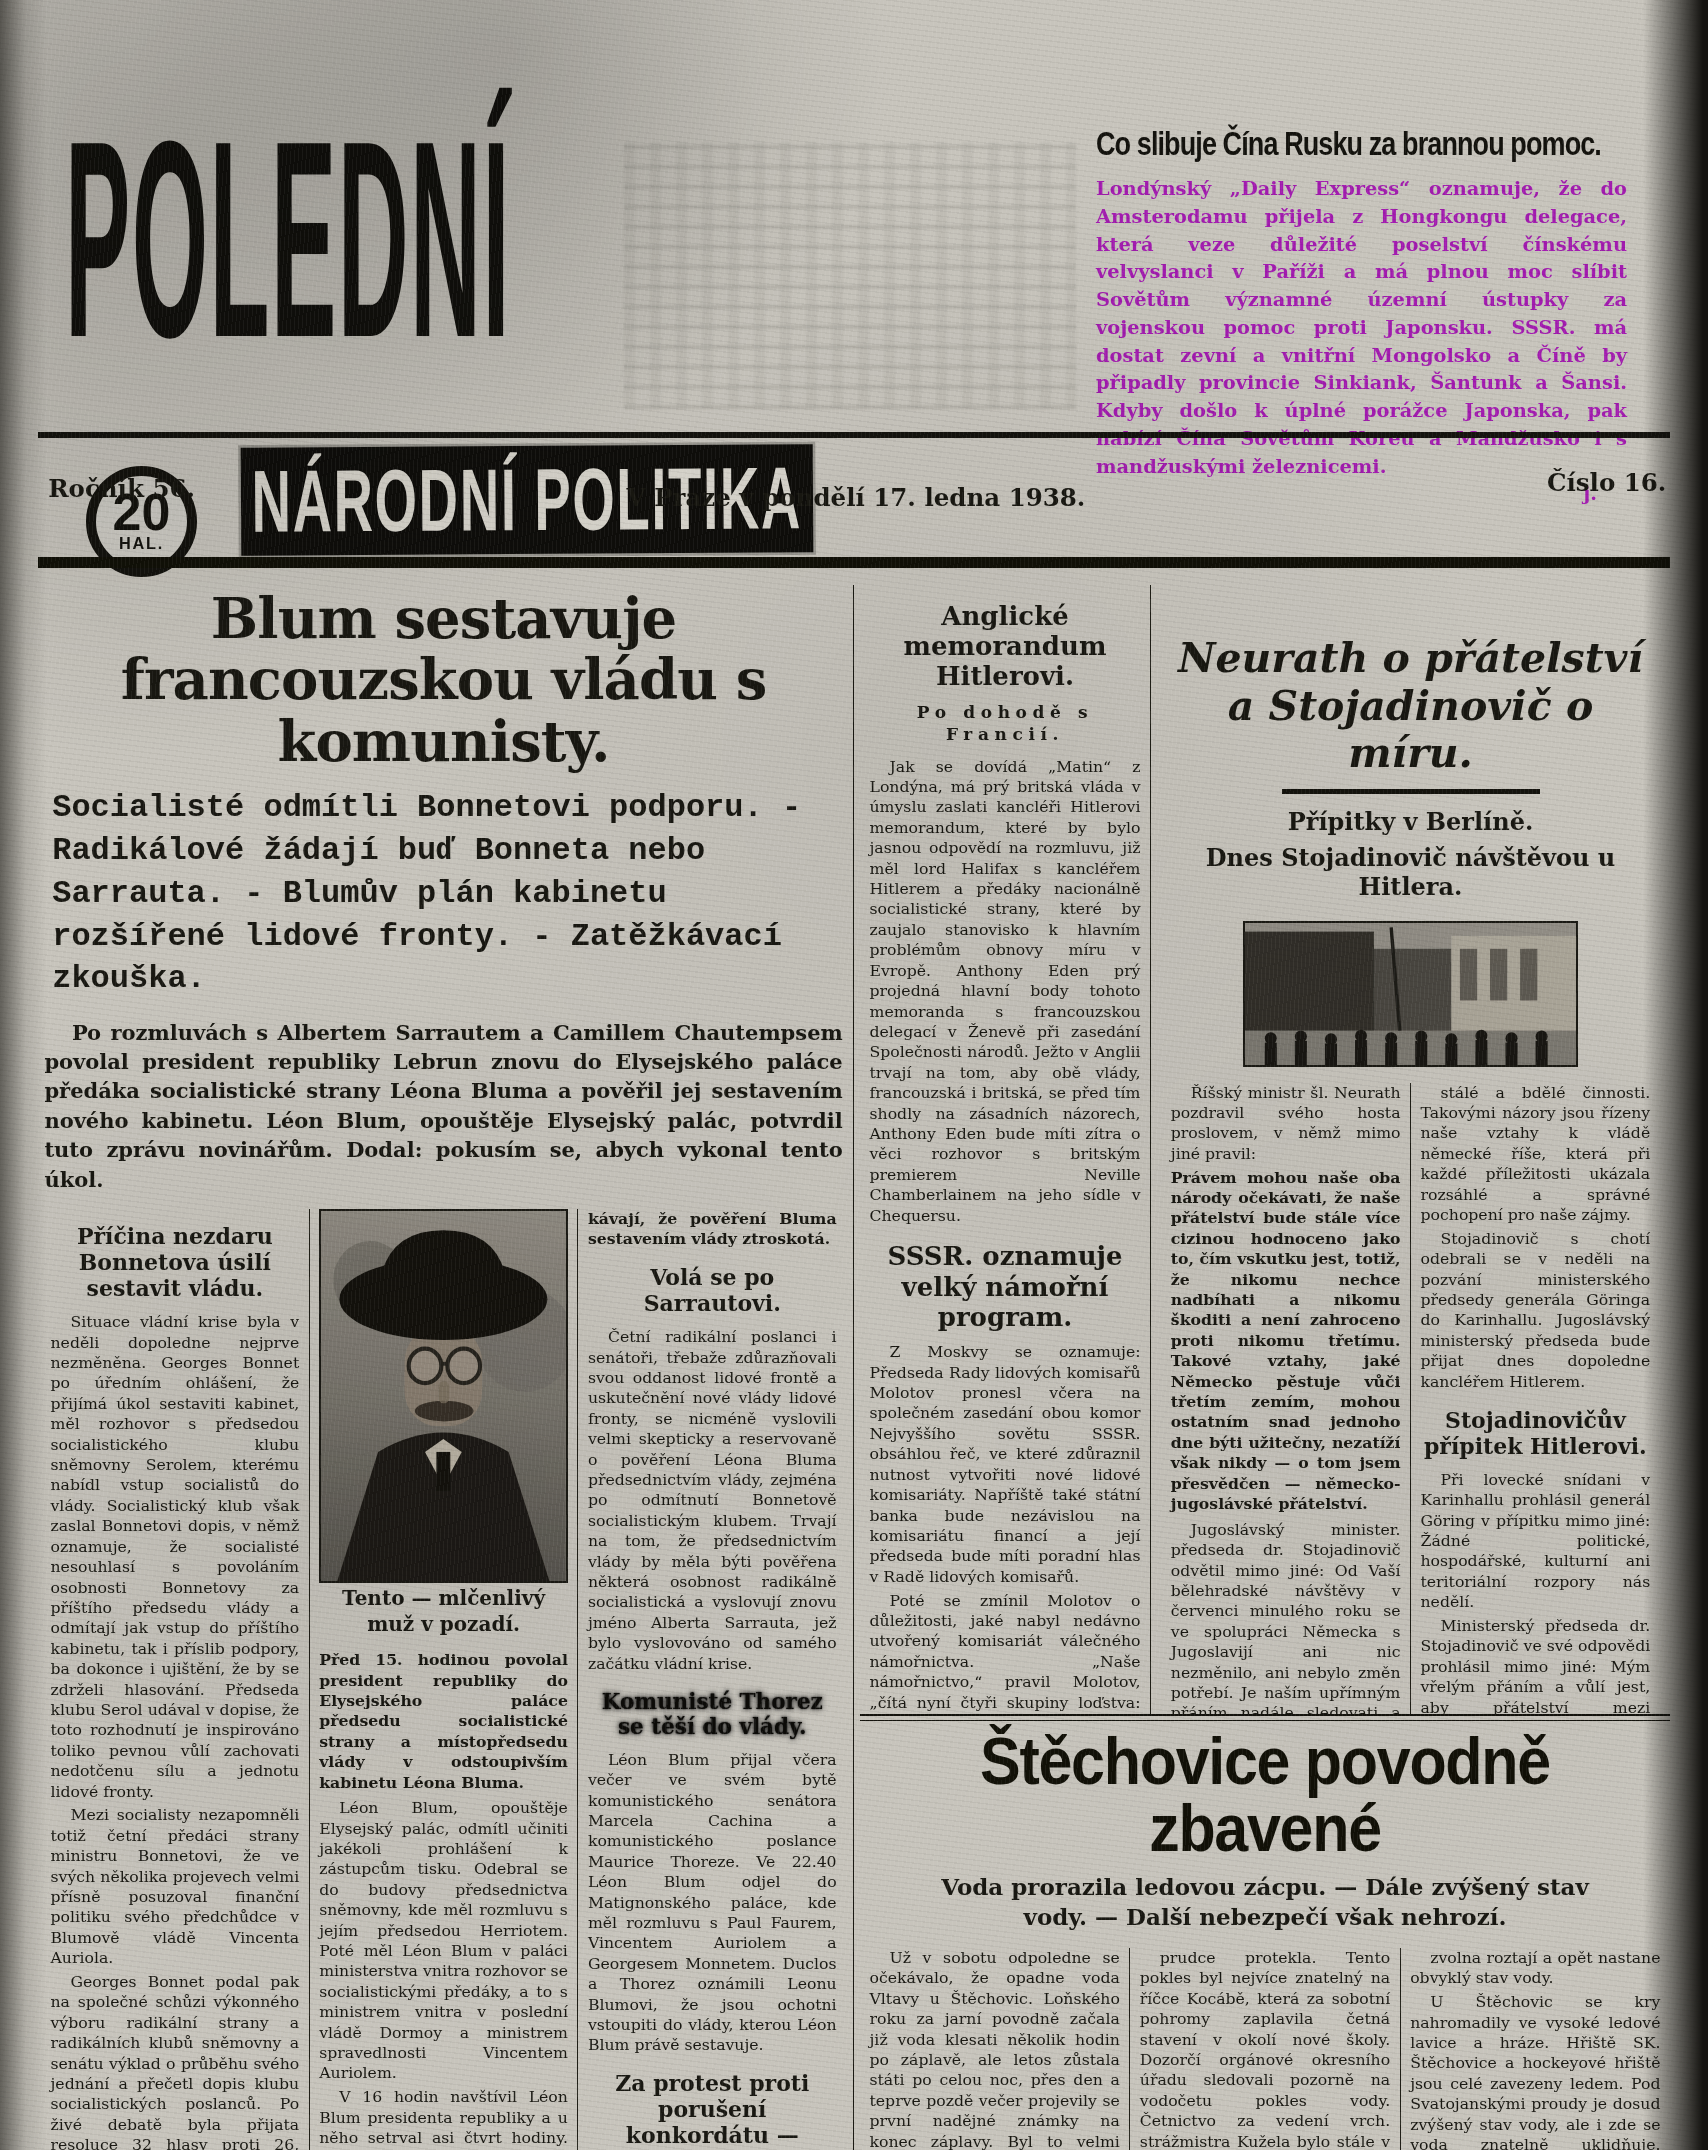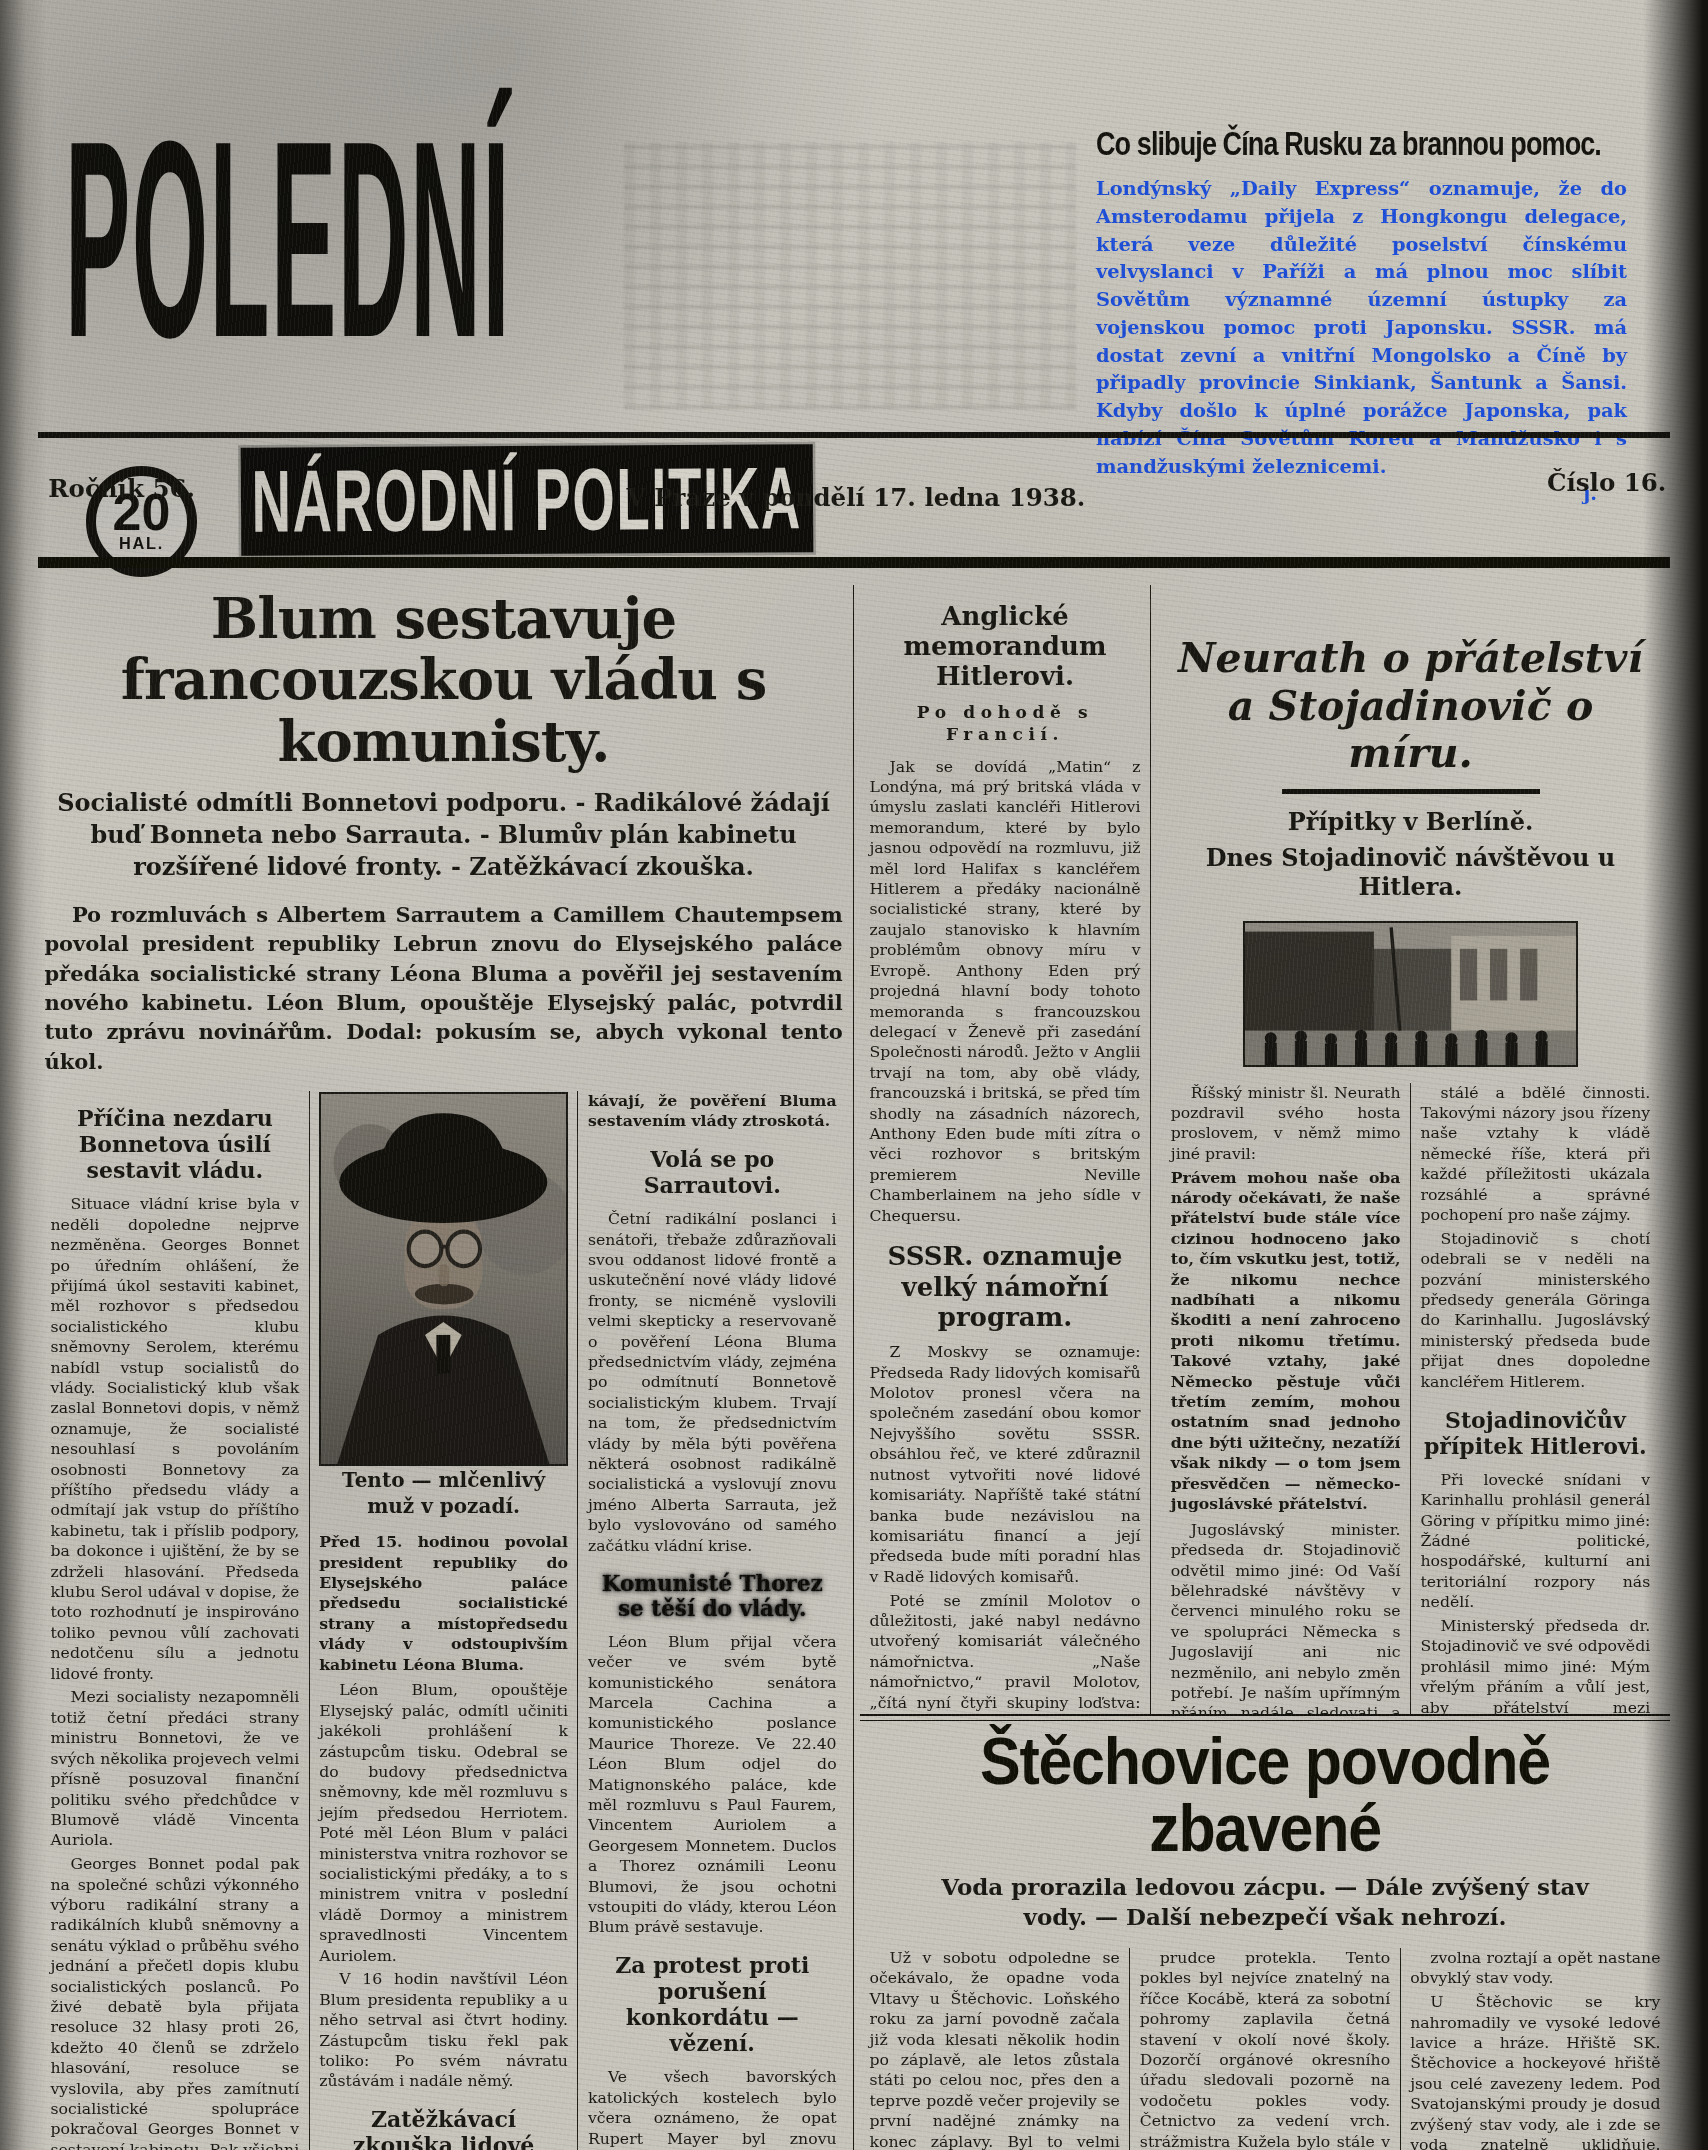--- a/index.html
+++ b/index.html
@@ -37,40 +37,40 @@
   .brand-box{position:absolute;left:241px;top:446px;width:572px;height:108px;background:#0f0e0b;z-index:2;
     display:flex;align-items:center;justify-content:center;transform:rotate(-.35deg);
     box-shadow:0 0 0 2.6px rgba(15,14,11,.25);}
   .brand-text{font-family:"Liberation Sans",sans-serif;font-weight:700;font-size:88px;line-height:1;
     color:#d8d5cc;letter-spacing:2.6px;transform:scaleX(.62);white-space:nowrap;
     text-shadow:0 0 1.3px #000;}
 
   .promo{position:absolute;left:1096px;top:126px;width:531px;z-index:2;}
   .promo-h{margin:0 0 18px;font-family:"Liberation Sans",sans-serif;font-weight:700;font-size:27px;
     letter-spacing:-0.9px;white-space:nowrap;transform:scaleY(1.22);transform-origin:0 0;color:#13120d;}
-  .promo-b{margin:0;font-weight:700;font-size:19.4px;line-height:1.43;text-align:justify;color:#1d4ed8;}
+  .promo-b{margin:0;font-weight:700;font-size:19.4px;line-height:1.43;text-align:justify;color:#a21caf;}
   .promo-sig{display:block;text-align:right;padding-right:30px;}
 
   
   .rule-thin{position:absolute;left:38px;top:432px;width:1632px;height:5.6px;background:#14130e;z-index:2;}
   .dateline{position:absolute;left:43px;top:465px;width:1626px;height:69px;z-index:2;
     font-weight:700;font-size:24.5px;}
   .dl-vol{position:absolute;left:5.2px;top:8.6px;}
   .dl-date{position:absolute;left:0;top:18px;width:100%;text-align:center;}
   .dl-issue{position:absolute;right:2.6px;top:3.4px;}
   .rule-thick{position:absolute;left:38px;top:557px;width:1632px;height:11.2px;background:#121108;z-index:2;}
 
   
   .content{position:absolute;left:41px;top:585px;width:1629px;height:1819px;display:flex;z-index:1;}
   .left-block{width:813px;flex:none;border-right:1.7px solid #1b1a13;padding-right:6.9px;
     box-sizing:border-box;display:flex;flex-direction:column;overflow:hidden;}
   .right-block{flex:1;display:flex;flex-direction:column;padding-left:6px;box-sizing:border-box;overflow:hidden;}
 
   .lead-h1{margin:2.6px 0 14.6px;font-weight:700;font-size:56px;line-height:1.1;text-align:center;letter-spacing:-0.9px;}
-  .lead-sub{margin:0 11.2px 16.3px;font-weight:700;font-size:24px;line-height:1.34;text-align:center;}
+  .lead-sub{margin:0 11.2px 16.3px;font-weight:700;font-size:32px;line-height:1.34;font-family:Liberation Mono, monospace;}
   .lead-par{margin:0 3.4px 14.6px;font-weight:700;font-size:21px;line-height:1.4;text-align:justify;text-indent:27.5px;}
 
   .cols3{display:flex;flex:1;overflow:hidden;}
   .col{flex:1;padding:0 9.5px;overflow:hidden;font-size:15.7px;line-height:1.3;text-align:justify;}
   .cols3 > .col + .col{border-left:1.3px solid #201f17;}
 
   .blk{margin:0 0 3.4px;}
   .blk-p{text-indent:20px;}
   .blk-b{font-weight:700;margin-bottom:5.2px;}
   .blk-h{font-weight:700;font-size:22px;line-height:1.18;text-align:center;margin:15.5px 0 10.3px;}

